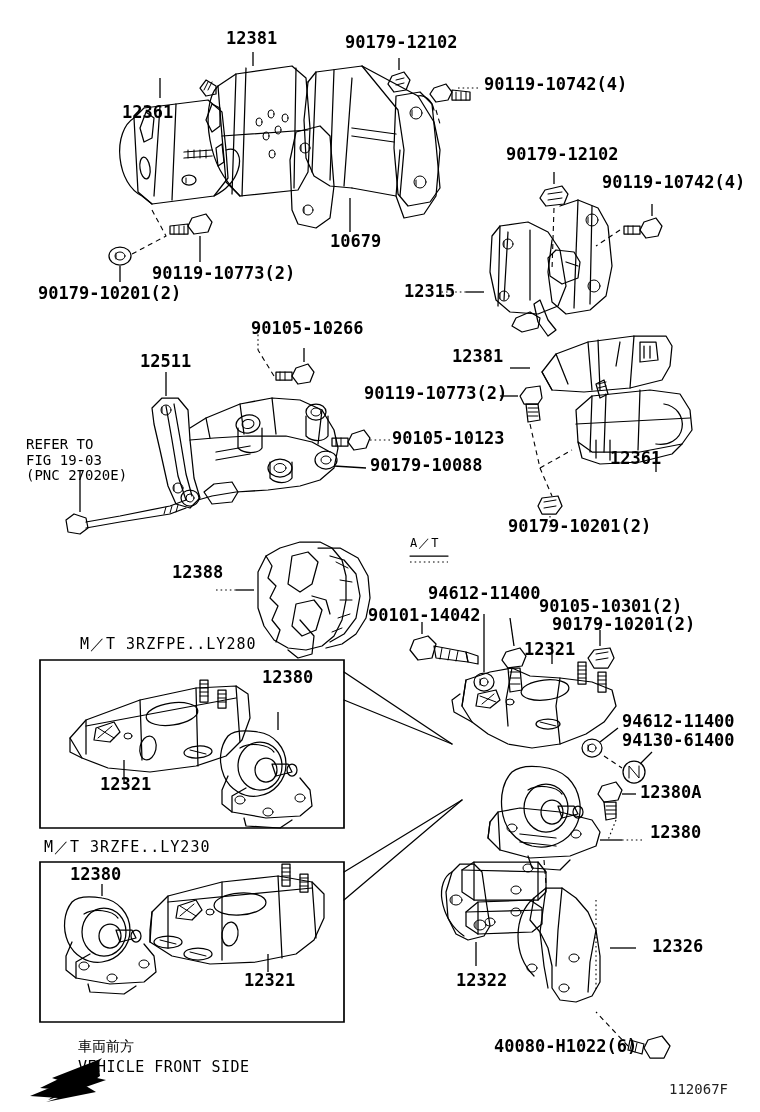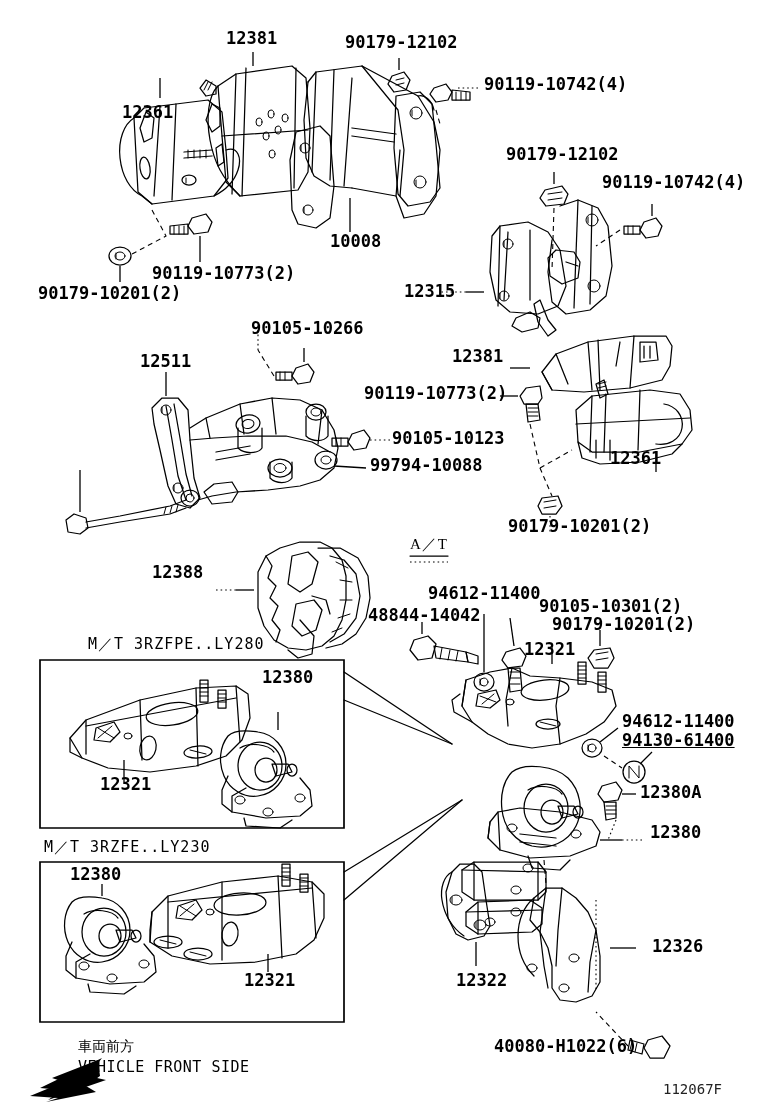--- a/index.html
+++ b/index.html
@@ -35,37 +35,37 @@
   }
   .lbl.thin {
     font-weight: normal;
     font-size: 15px;
     letter-spacing: 0.5px;
   }
   .lbl.code {
     font-weight: normal;
     font-size: 14px;
     color: #222;
+    margin-left: 6px;
   }
   .lbl.refer {
     font-size: 14px;
     font-weight: normal;
     line-height: 1.12;
     letter-spacing: 0px;
   }
   .lbl.boxhdr {
     font-weight: normal;
     font-size: 15px;
     letter-spacing: 1px;
   }
   .lbl.at {
-    font-size: 15px;
+    font-size: 12px;
     font-weight: normal;
     letter-spacing: 1px;
-    font-family: Liberation Serif, serif;
   }
 
   
   #art {
     position: absolute;
     left: 0; top: 0;
     width: 760px;
     height: 1112px;
   }
   #art .ln   { fill: none; stroke: #000; stroke-width: 1.25; stroke-linejoin: round; stroke-linecap: round; }
@@ -596,52 +596,57 @@
     </g>
 
   </svg>
 
   <div class="lbl" style="left:122px; top:104px;">12361</div>
   <div class="lbl" style="left:226px; top:30px;">12381</div>
   <div class="lbl" style="left:345px; top:34px;">90179-12102</div>
   <div class="lbl" style="left:484px; top:76px;">90119-10742(4)</div>
   <div class="lbl" style="left:506px; top:146px;">90179-12102</div>
   <div class="lbl" style="left:602px; top:174px;">90119-10742(4)</div>
-  <div class="lbl" style="left:330px; top:233px;">10008</div>
+  <div class="lbl" style="left:330px; top:233px;">10679</div>
   <div class="lbl" style="left:404px; top:283px;">12315</div>
   <div class="lbl" style="left:152px; top:265px;">90119-10773(2)</div>
   <div class="lbl" style="left:38px; top:285px;">90179-10201(2)</div>
 
   <div class="lbl" style="left:140px; top:353px;text-align:right;">12511</div>
   <div class="lbl" style="left:251px; top:320px;">90105-10266</div>
   <div class="lbl" style="left:364px; top:385px;">90119-10773(2)</div>
   <div class="lbl" style="left:392px; top:430px;">90105-10123</div>
-  <div class="lbl" style="left:370px; top:457px;">99794-10088</div>
+  <div class="lbl" style="left:370px; top:457px;">90179-10088</div>
   <div class="lbl" style="left:452px; top:348px;">12381</div>
   <div class="lbl" style="left:610px; top:450px;">12361</div>
   <div class="lbl" style="left:508px; top:518px;">90179-10201(2)</div>
 
-
-  <div class="lbl" style="left:152px; top:564px;text-align:right;">12388</div>
+  <div class="lbl refer" style="left:26px; top:437px;">
+    <span>REFER TO</span><br>
+    <span>FIG 19-03</span><br>
+    <span>(PNC 27020E)</span>
+  </div>
+
+  <div class="lbl" style="left:172px; top:564px;text-align:right;">12388</div>
   <div class="lbl at" style="left:410px; top:537px;">A／T</div>
 
-  <div class="lbl" style="left:368px; top:607px;">48844-14042</div>
+  <div class="lbl" style="left:368px; top:607px;">90101-14042</div>
   <div class="lbl" style="left:428px; top:585px;">94612-11400</div>
   <div class="lbl" style="left:539px; top:598px;">90105-10301(2)</div>
   <div class="lbl" style="left:552px; top:616px;">90179-10201(2)</div>
   <div class="lbl" style="left:524px; top:641px;">12321</div>
   <div class="lbl" style="left:622px; top:713px;">94612-11400</div>
-  <div class="lbl" style="left:622px; top:732px;text-decoration:underline;">94130-61400</div>
+  <div class="lbl" style="left:622px; top:732px;">94130-61400</div>
   <div class="lbl" style="left:640px; top:784px;">12380A</div>
   <div class="lbl" style="left:650px; top:824px;">12380</div>
   <div class="lbl" style="left:456px; top:972px;">12322</div>
   <div class="lbl" style="left:652px; top:938px;">12326</div>
   <div class="lbl" style="left:494px; top:1038px;">40080-H1022(6)</div>
 
-  <div class="lbl boxhdr" style="left:52px; top:637px;padding-left:36px;">M／T  3RZFPE..LY280</div>
+  <div class="lbl boxhdr" style="left:44px; top:637px;padding-left:36px;">M／T  3RZFPE..LY280</div>
   <div class="lbl" style="left:262px; top:669px;">12380</div>
   <div class="lbl" style="left:100px; top:776px;">12321</div>
 
   <div class="lbl boxhdr" style="left:44px; top:840px;">M／T  3RZFE..LY230</div>
   <div class="lbl" style="left:70px; top:866px;">12380</div>
   <div class="lbl" style="left:244px; top:972px;">12321</div>
 
   <div class="lbl jp" style="left:78px; top:1039px;text-align:right;">車両前方</div>
   <div class="lbl thin" style="left:78px; top:1060px;">VEHICLE FRONT SIDE</div>
 

